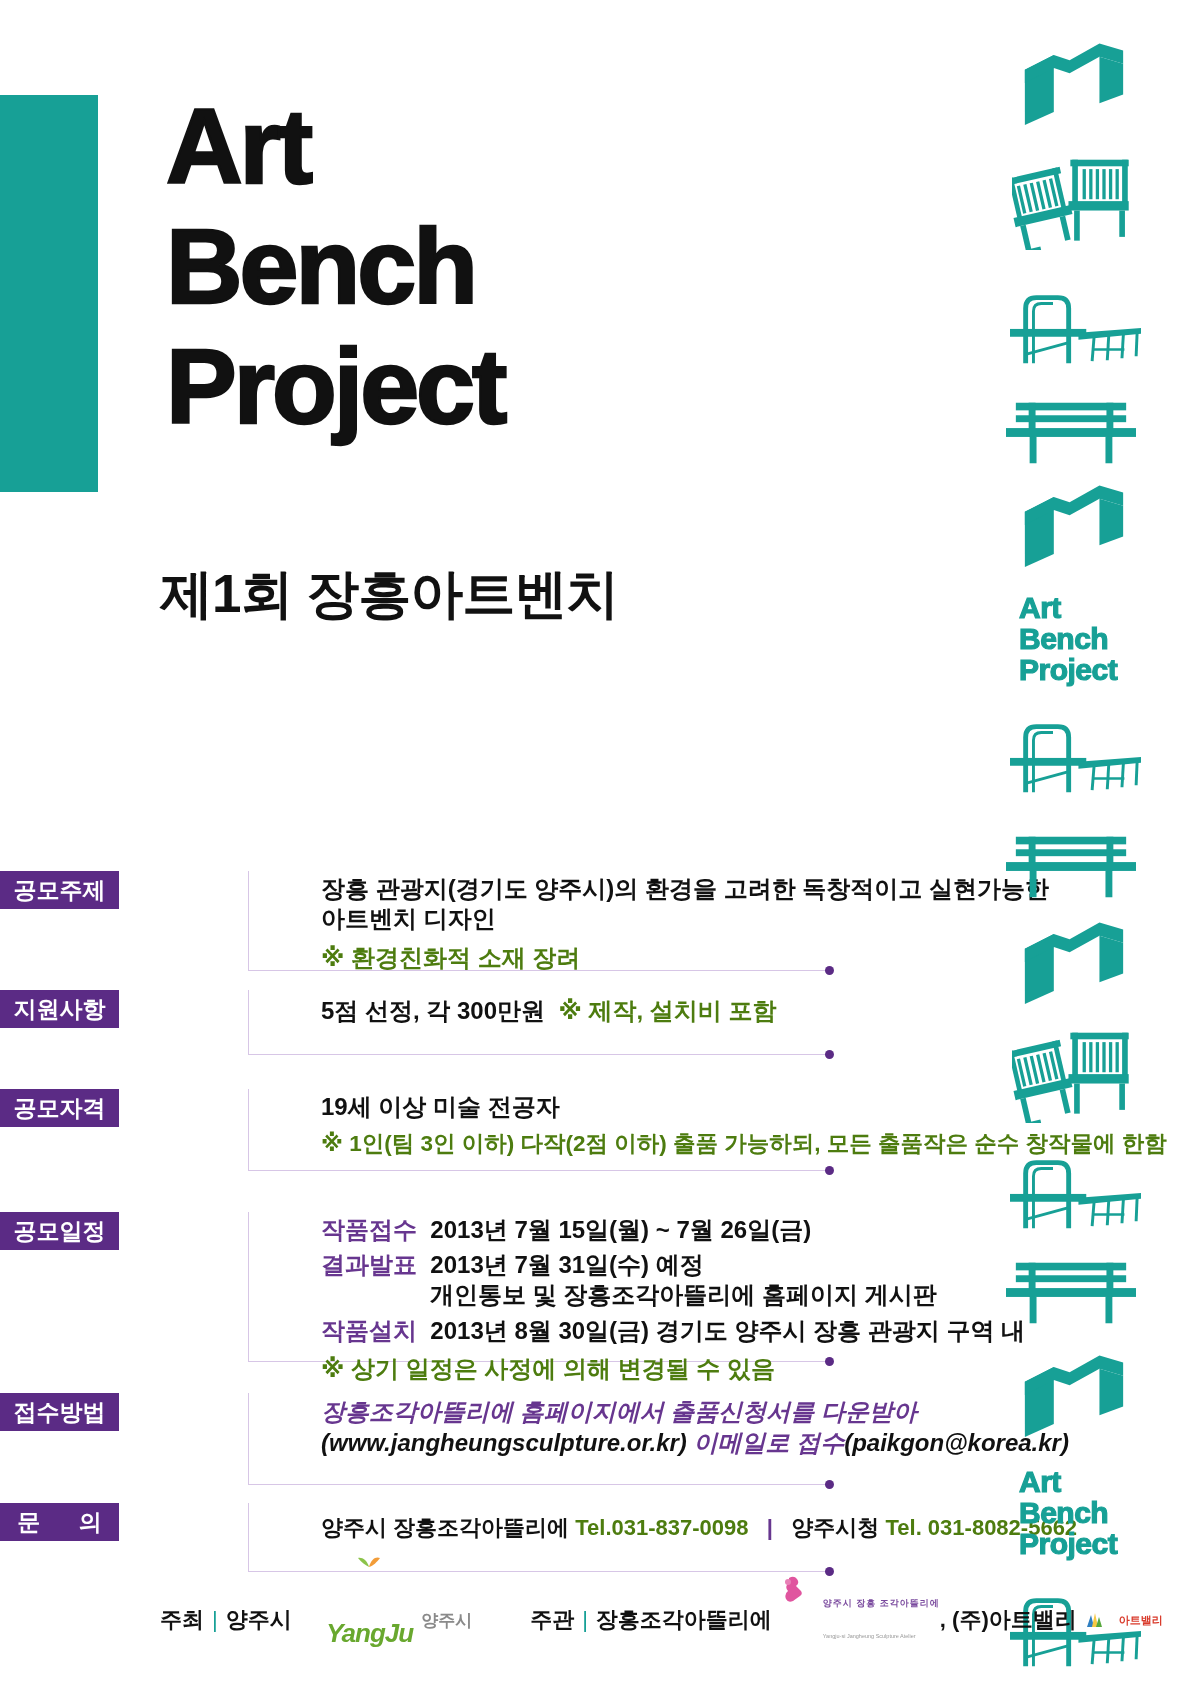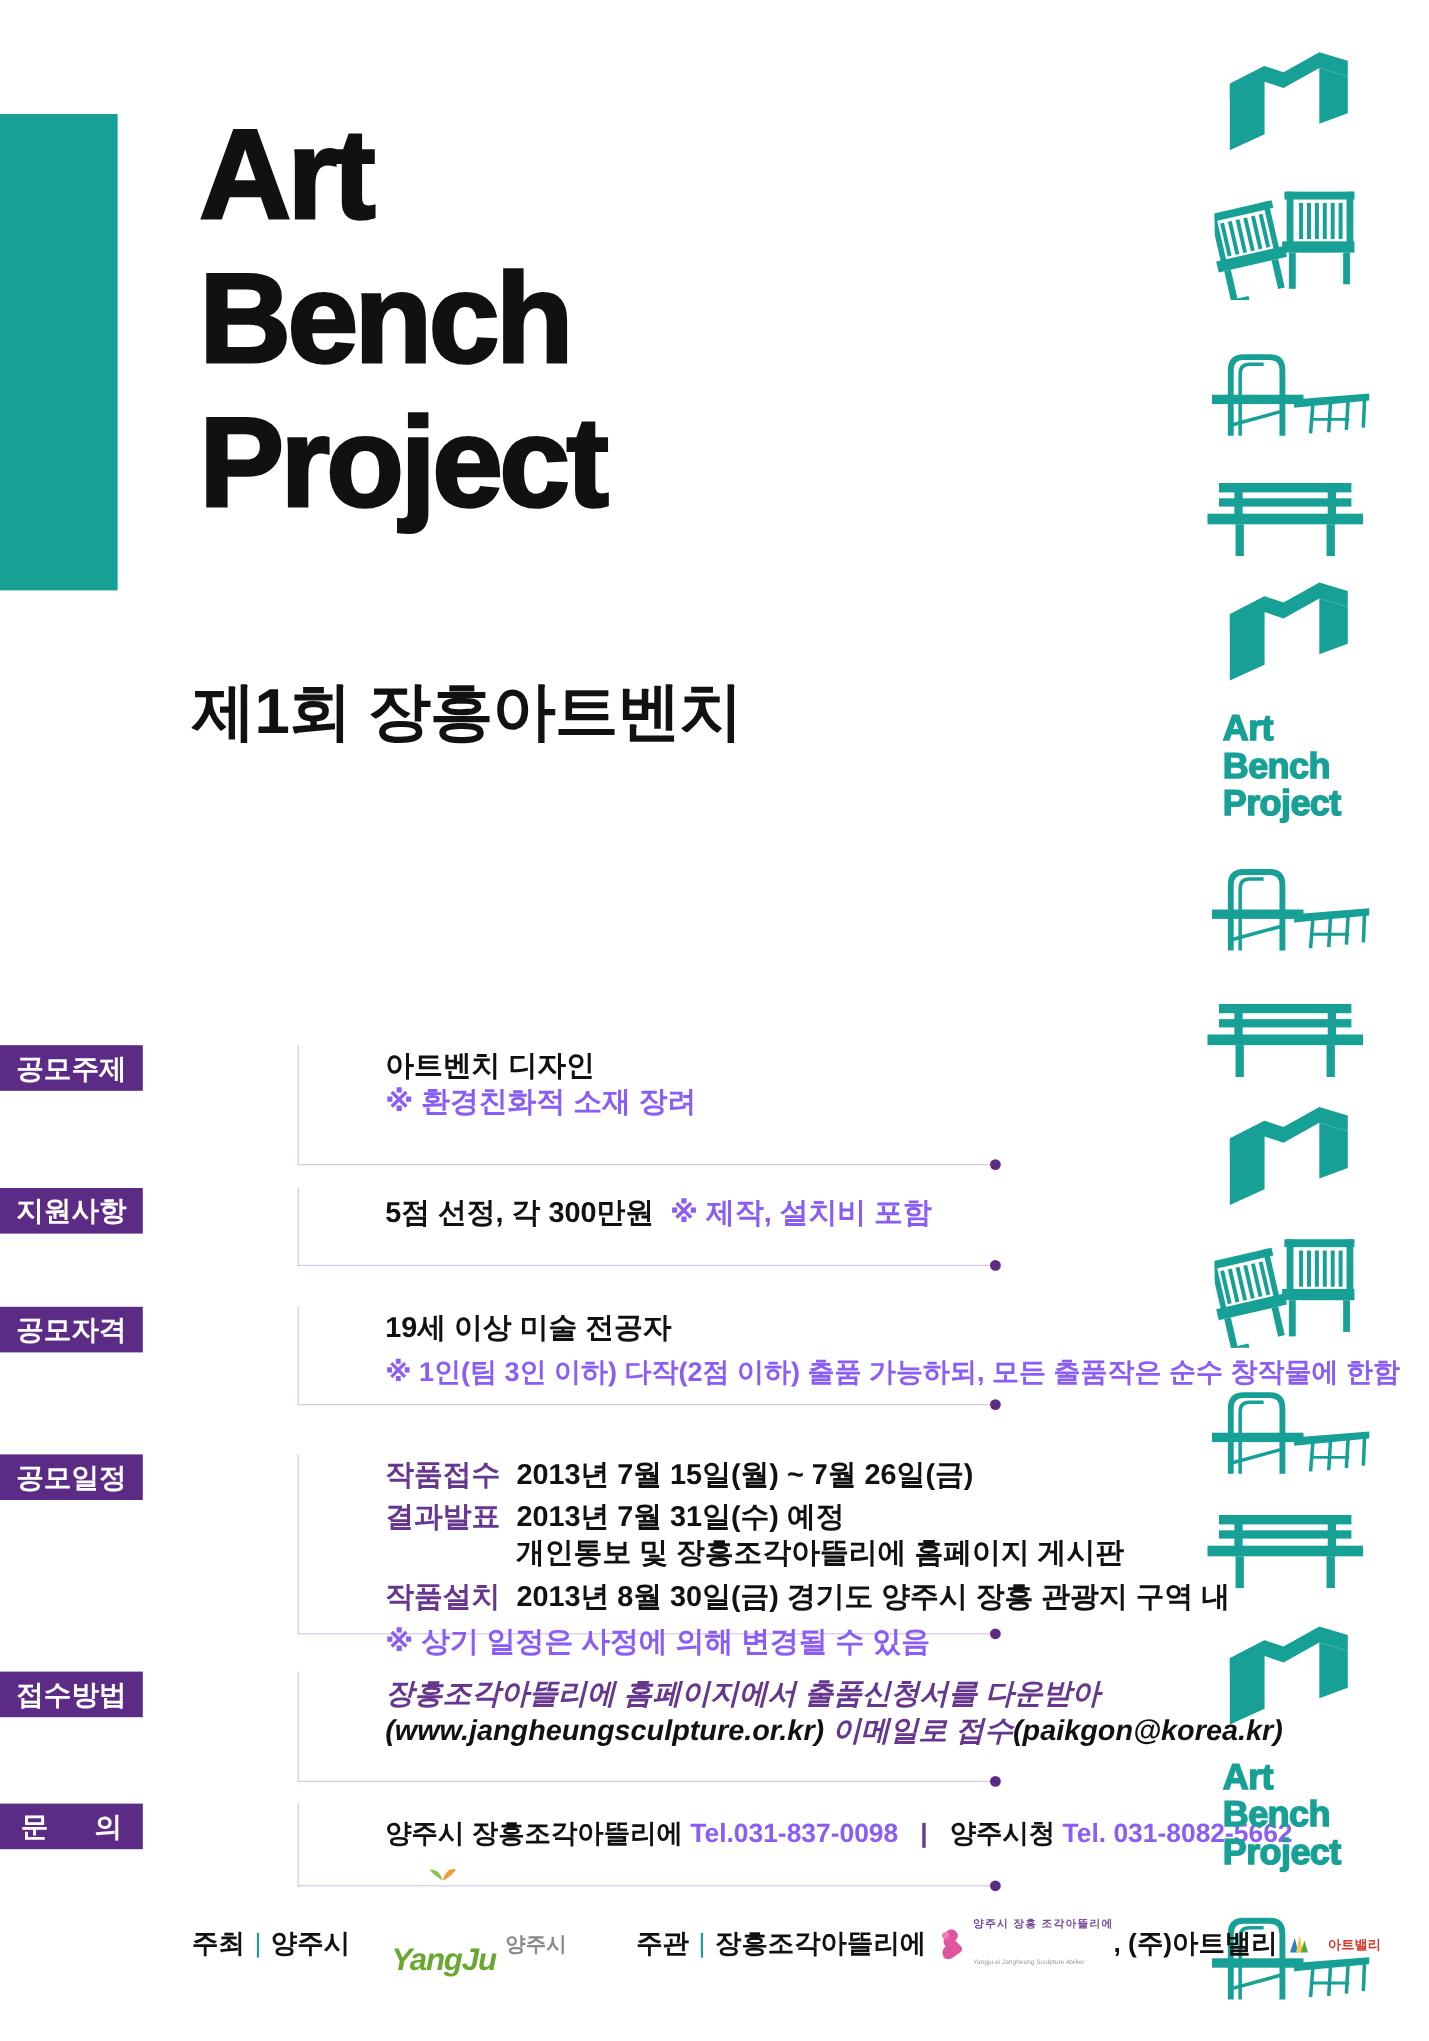--- a/index.html
+++ b/index.html
@@ -28,21 +28,21 @@
   .sec-content{
     position:absolute;left:248px;top:0;width:508px;padding-left:72px;padding-top:3px;
     border-left:1px solid #d7c6e6;border-bottom:1px solid #d7c6e6;
   }
   .sec-content::after{
     content:"";position:absolute;right:-5px;bottom:-5px;width:9px;height:9px;
     border-radius:50%;background:#5b2b85;
   }
   .line{white-space:pre;font-size:24px;font-weight:bold;line-height:30px;color:#111;}
   .t-black{color:#111;}
-  .t-teal{color:#8b5cf6;margin-top:17px;}
+  .t-teal{color:#4d7c0f;margin-top:17px;}
   .t-purple{color:#67368f;}
   .indent{margin-left:109px;}
   #sec-theme .line:nth-child(3){margin-top:9px;}
   #sec-support .sec-content{padding-top:6px;}
   #sec-eligibility .line:nth-child(2){margin-top:7px;font-size:22.5px;}
   #sec-schedule .line{line-height:30px;}
   #sec-schedule .line:nth-child(2){margin-top:5px;}
   #sec-schedule .line:nth-child(4){margin-top:6px;}
   #sec-schedule .line:nth-child(5){margin-top:8px;}
   #sec-apply .line{line-height:31px;font-style:italic;}
@@ -59,21 +59,21 @@
   .footer{
     position:absolute;left:160px;top:1597px;height:46px;display:flex;align-items:center;
     font-size:22px;font-weight:bold;color:#111;white-space:pre;
   }
   .sep{color:#17a096;font-weight:normal;margin:0 8px;font-size:22px;}
   .yj-wrap{position:relative;display:inline-block;margin-left:10px;}
   .yj-text{color:#69a82f;font-style:italic;font-size:26px;letter-spacing:-1px;}
   .yj-sprout{position:absolute;left:56px;top:-12px;}
   .yj-kr{color:#8a8a8a;font-size:17px;margin-left:8px;}
   .gap28{display:inline-block;width:58px;}
-  .atelier{display:inline-flex;align-items:center;margin-left:10px;}
+  .atelier{display:inline-flex;align-items:flex-start;margin-left:10px;gap:12px;}
   .atelier-lines{display:inline-block;margin-left:5px;line-height:11px;vertical-align:middle;}
   .atelier-l1{font-size:9px;color:#7a4a9e;letter-spacing:1px;display:block;}
   .atelier-l2{font-size:5.5px;color:#999;font-weight:normal;display:block;}
   .artvalley{display:inline-flex;align-items:center;margin-left:8px;}
   .av-kr{color:#d93a2b;font-size:11px;margin-left:16px;}
 </style>
 </head>
 <body>
 
 <svg width="0" height="0" style="position:absolute" aria-hidden="true">
@@ -155,20 +155,21 @@
 </div>
 
 <div class="subtitle">
   <div>제1회 장흥아트벤치</div>
 </div>
 
 <div>
     <div class="section" id="sec-theme" style="top: 871px;">
       <div class="sec-label">공모주제</div>
       <div class="sec-content" style="height: 96px;">
+        <div class="line"><span class="t-black">장흥 관광지(경기도 양주시)의 환경을 고려한 독창적이고 실현가능한</span></div>
         <div class="line"><span class="t-black">아트벤치 디자인</span></div>
         <div class="line"><span class="t-teal">※ 환경친화적 소재 장려</span></div>
       </div>
     </div>
     <div class="section" id="sec-support" style="top: 990px;">
       <div class="sec-label">지원사항</div>
       <div class="sec-content" style="height: 58px;">
         <div class="line"><span class="t-black">5점 선정, 각 300만원</span><span class="t-teal">  ※ 제작, 설치비 포함</span></div>
       </div>
     </div>

